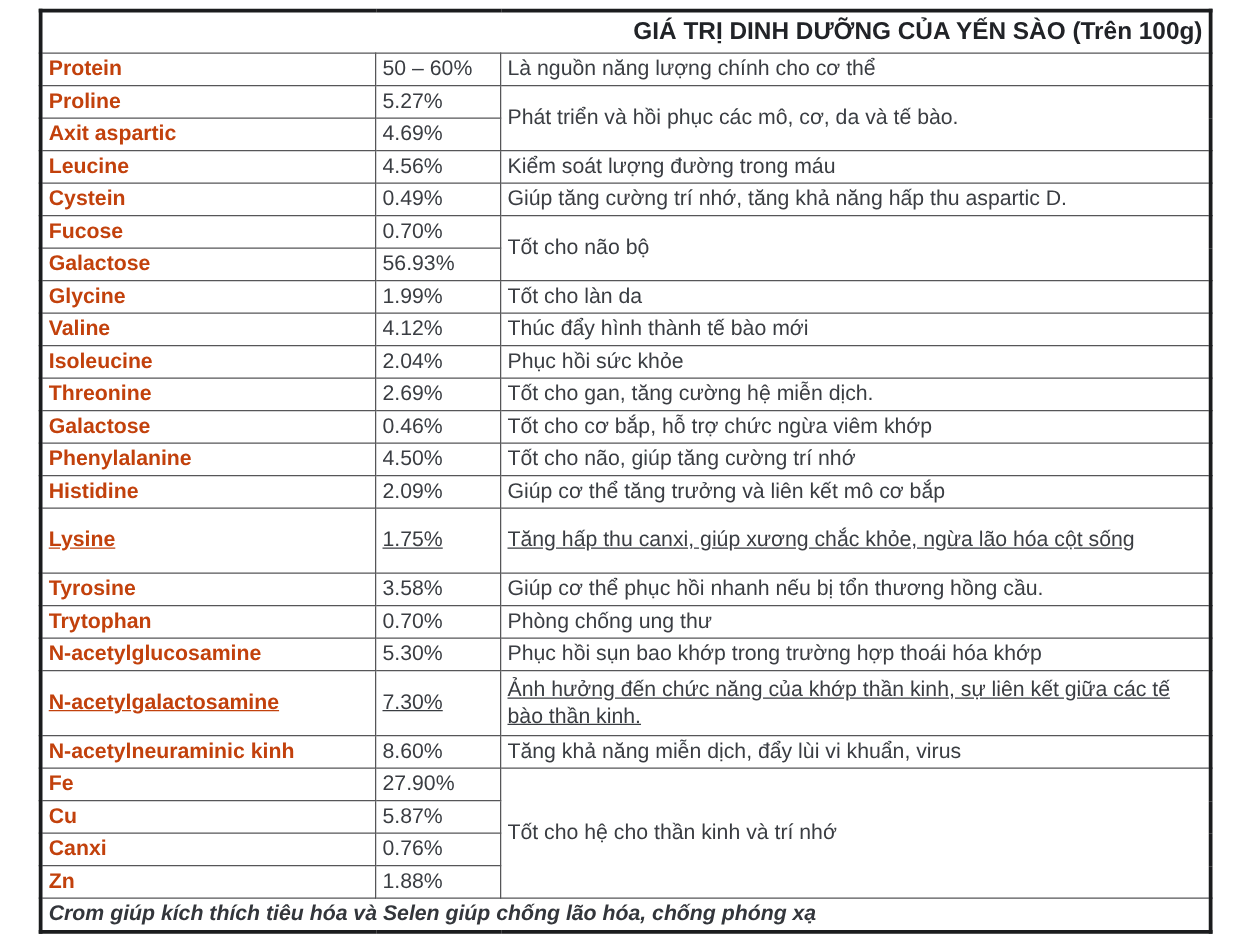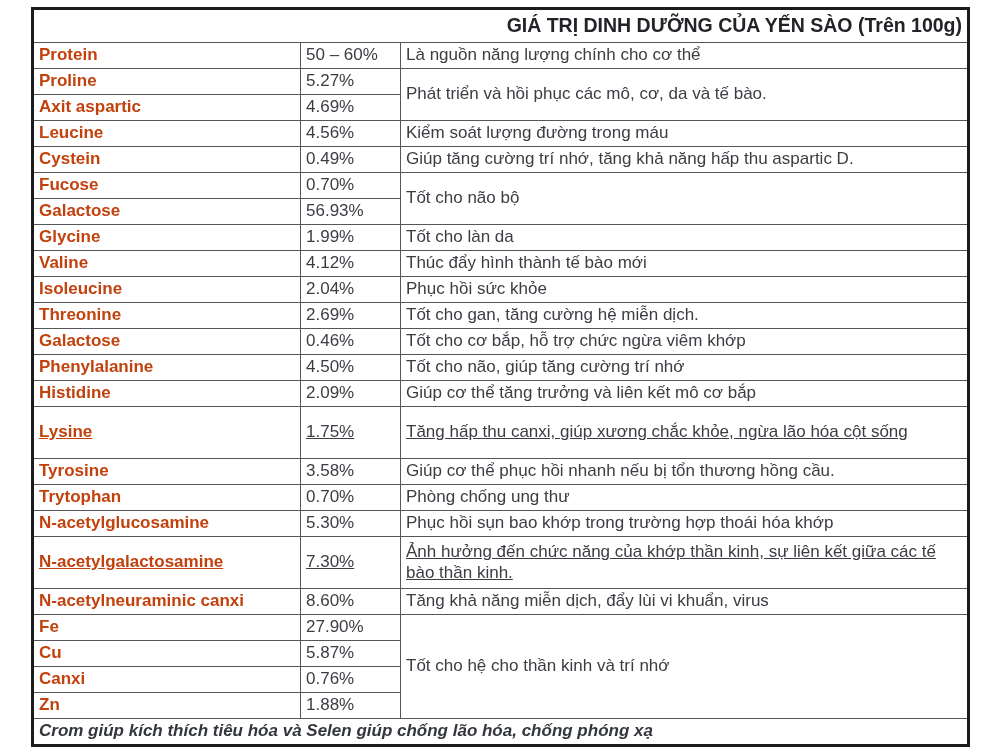--- a/index.html
+++ b/index.html
@@ -187,21 +187,21 @@
         <td class="cell-desc">Phục hồi sụn bao khớp trong trường hợp thoái hóa khớp</td>
       </tr>
 
       <tr class="row-tall">
         <td class="cell-name">N-acetylgalactosamine</td>
         <td class="cell-value">7.30%</td>
         <td class="cell-desc">Ảnh hưởng đến chức năng của khớp thần kinh, sự liên kết giữa các tế bào thần kinh.</td>
       </tr>
 
       <tr class="row-normal">
-        <td class="cell-name">N-acetylneuraminic canxi</td>
+        <td class="cell-name">N-acetylneuraminic kinh</td>
         <td class="cell-value">8.60%</td>
         <td class="cell-desc">Tăng khả năng miễn dịch, đẩy lùi vi khuẩn, virus</td>
       </tr>
 
       <tr class="row-normal">
         <td class="cell-name">Fe</td>
         <td class="cell-value">27.90%</td>
         <td class="cell-desc" rowspan="4">Tốt cho hệ cho thần kinh và trí nhớ</td>
       </tr>
       <tr class="row-normal">

